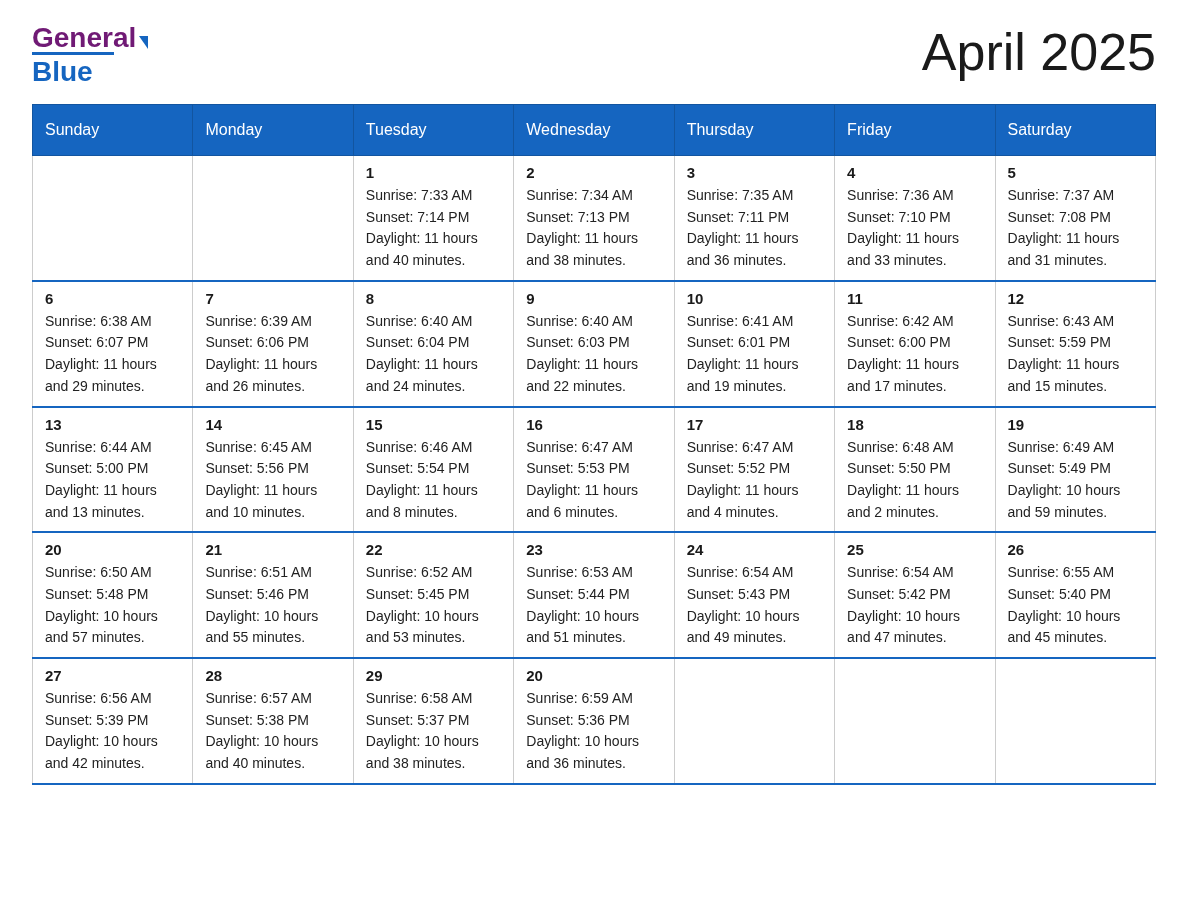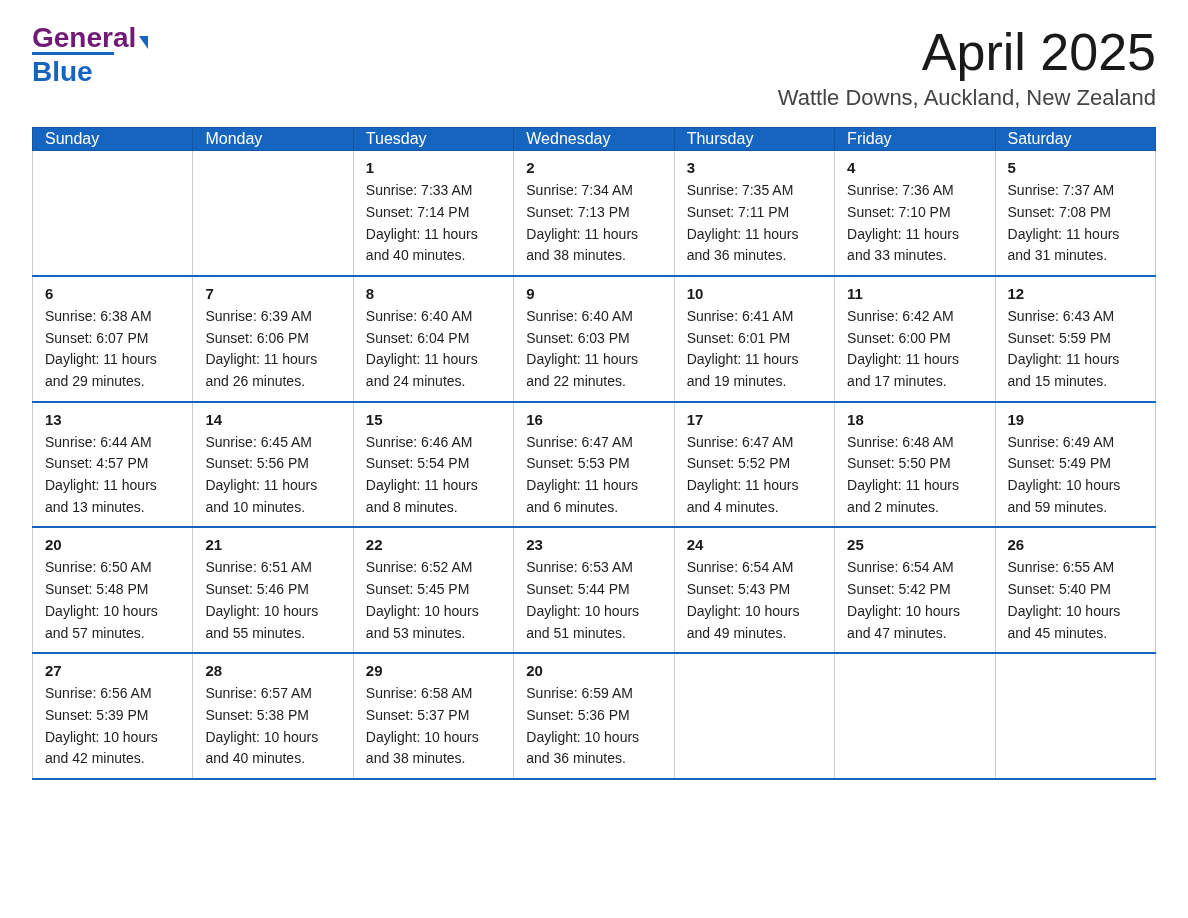--- a/index.html
+++ b/index.html
@@ -45,21 +45,21 @@
     table {
       width: 100%;
       border-collapse: collapse;
       margin-top: 16px;
     }
     thead tr th {
       background: #1565c0;
       color: #fff;
       font-size: 16px;
       font-weight: normal;
-      padding: 2px 12px;
+      padding: 16px 12px;
       text-align: left;
       border: 1px solid #1255a0;
     }
     tbody tr td {
       vertical-align: top;
       padding: 8px 12px;
       border: 1px solid #ccc;
       font-size: 13px;
       color: #222;
       min-width: 130px;
@@ -95,21 +95,20 @@
     </div>
     <div style="display:flex;align-items:center;margin-top:0px;">
       <div style="width:82px;height:3px;background:#1565c0;"></div>
     </div>
     <div style="margin-top:1px;">
       <span style="font-size:28px;font-weight:bold;color:#1565c0;margin-top:16px;">Blue</span>
     </div>
   </div>
   <div class="title-block">
     <div class="month-title">April 2025</div>
-    <div class="location-title">Wattle Downs, Auckland, New Zealand</div>
   </div>
 </div>
 
 <table>
   <thead>
     <tr>
     <th>Sunday</th>
         <th>Monday</th>
         <th>Tuesday</th>
         <th>Wednesday</th>
@@ -206,21 +205,21 @@
           <div class="day-info">Sunrise: 6:43 AM
 Sunset: 5:59 PM
 Daylight: 11 hours
 and 15 minutes.</div>
         </td>
       </tr>
       <tr>
         <td>
           <div class="day-number">13</div>
           <div class="day-info">Sunrise: 6:44 AM
-Sunset: 4:57 PM
+Sunset: 5:00 PM
 Daylight: 11 hours
 and 13 minutes.</div>
         </td>
         <td>
           <div class="day-number">14</div>
           <div class="day-info">Sunrise: 6:45 AM
 Sunset: 5:56 PM
 Daylight: 11 hours
 and 10 minutes.</div>
         </td>

